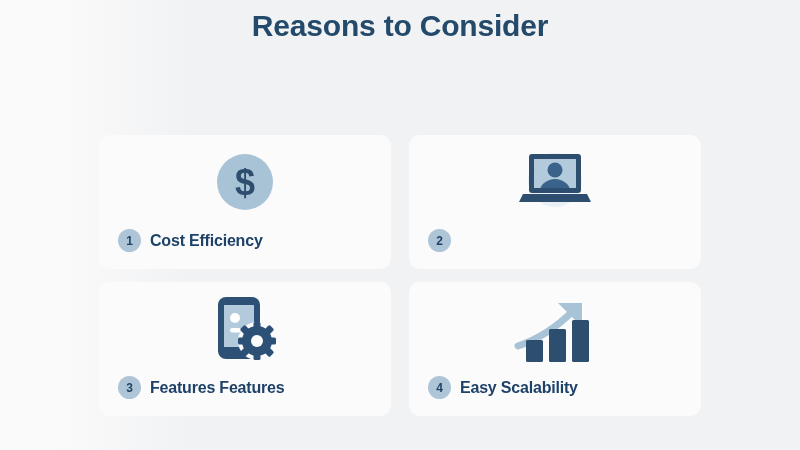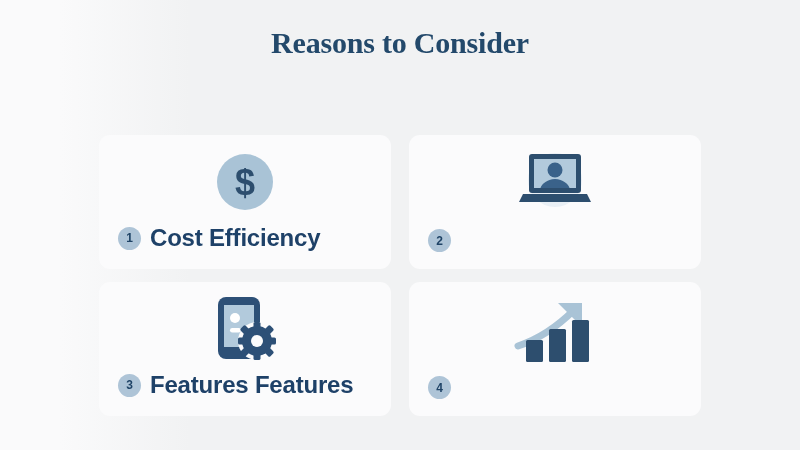--- a/index.html
+++ b/index.html
@@ -22,25 +22,24 @@
       linear-gradient(90deg,
         #fafafb 0px,
         #fafafb 60px,
         #f1f2f3 190px,
         #f1f2f3 100%);
   }
 
   
   .title-block {
     position: absolute;
-    top: 24px;
+    top: 7px;
     left: 0;
     width: 800px;
     text-align: center;
-    font-family: Liberation Serif, serif;
   }
   .title-line {
     display: block;
     color: #23496b;
     font-size: 30px;
     font-weight: bold;
     line-height: 38px;
     letter-spacing: -0.2px;
   }
 
@@ -90,21 +89,21 @@
     font-weight: bold;
     display: flex;
     align-items: center;
     justify-content: center;
     flex: 0 0 auto;
     margin-right: 9px;
     line-height: 1;
   }
   .card-label {
     color: #1e4168;
-    font-size: 24px;
+    font-size: 16px;
     font-weight: bold;
     white-space: nowrap;
     letter-spacing: -0.2px;
   }
   svg { display: block; }
 </style>
 </head>
 <body>
 
 <div class="page">
@@ -186,17 +185,18 @@
           <path d="M6 52C24 46 44 34 62 16" stroke="#a9c3d6" stroke-width="7" fill="none" stroke-linecap="round"></path>
           <path d="M46 9h24v24z" fill="#a9c3d6"></path>
 
           <rect x="14" y="46" width="17" height="22" rx="1.5" fill="#2d4e6e"></rect>
           <rect x="37" y="35" width="17" height="33" rx="1.5" fill="#2d4e6e"></rect>
           <rect x="60" y="26" width="17" height="42" rx="1.5" fill="#2d4e6e"></rect>
         </svg>
       </div>
       <div class="label-row">
         <span class="badge">4</span>
+        <span class="card-label">Easy Scalability</span>
       </div>
     </div>
 
   </div>
 </div>
 
 </body></html>

